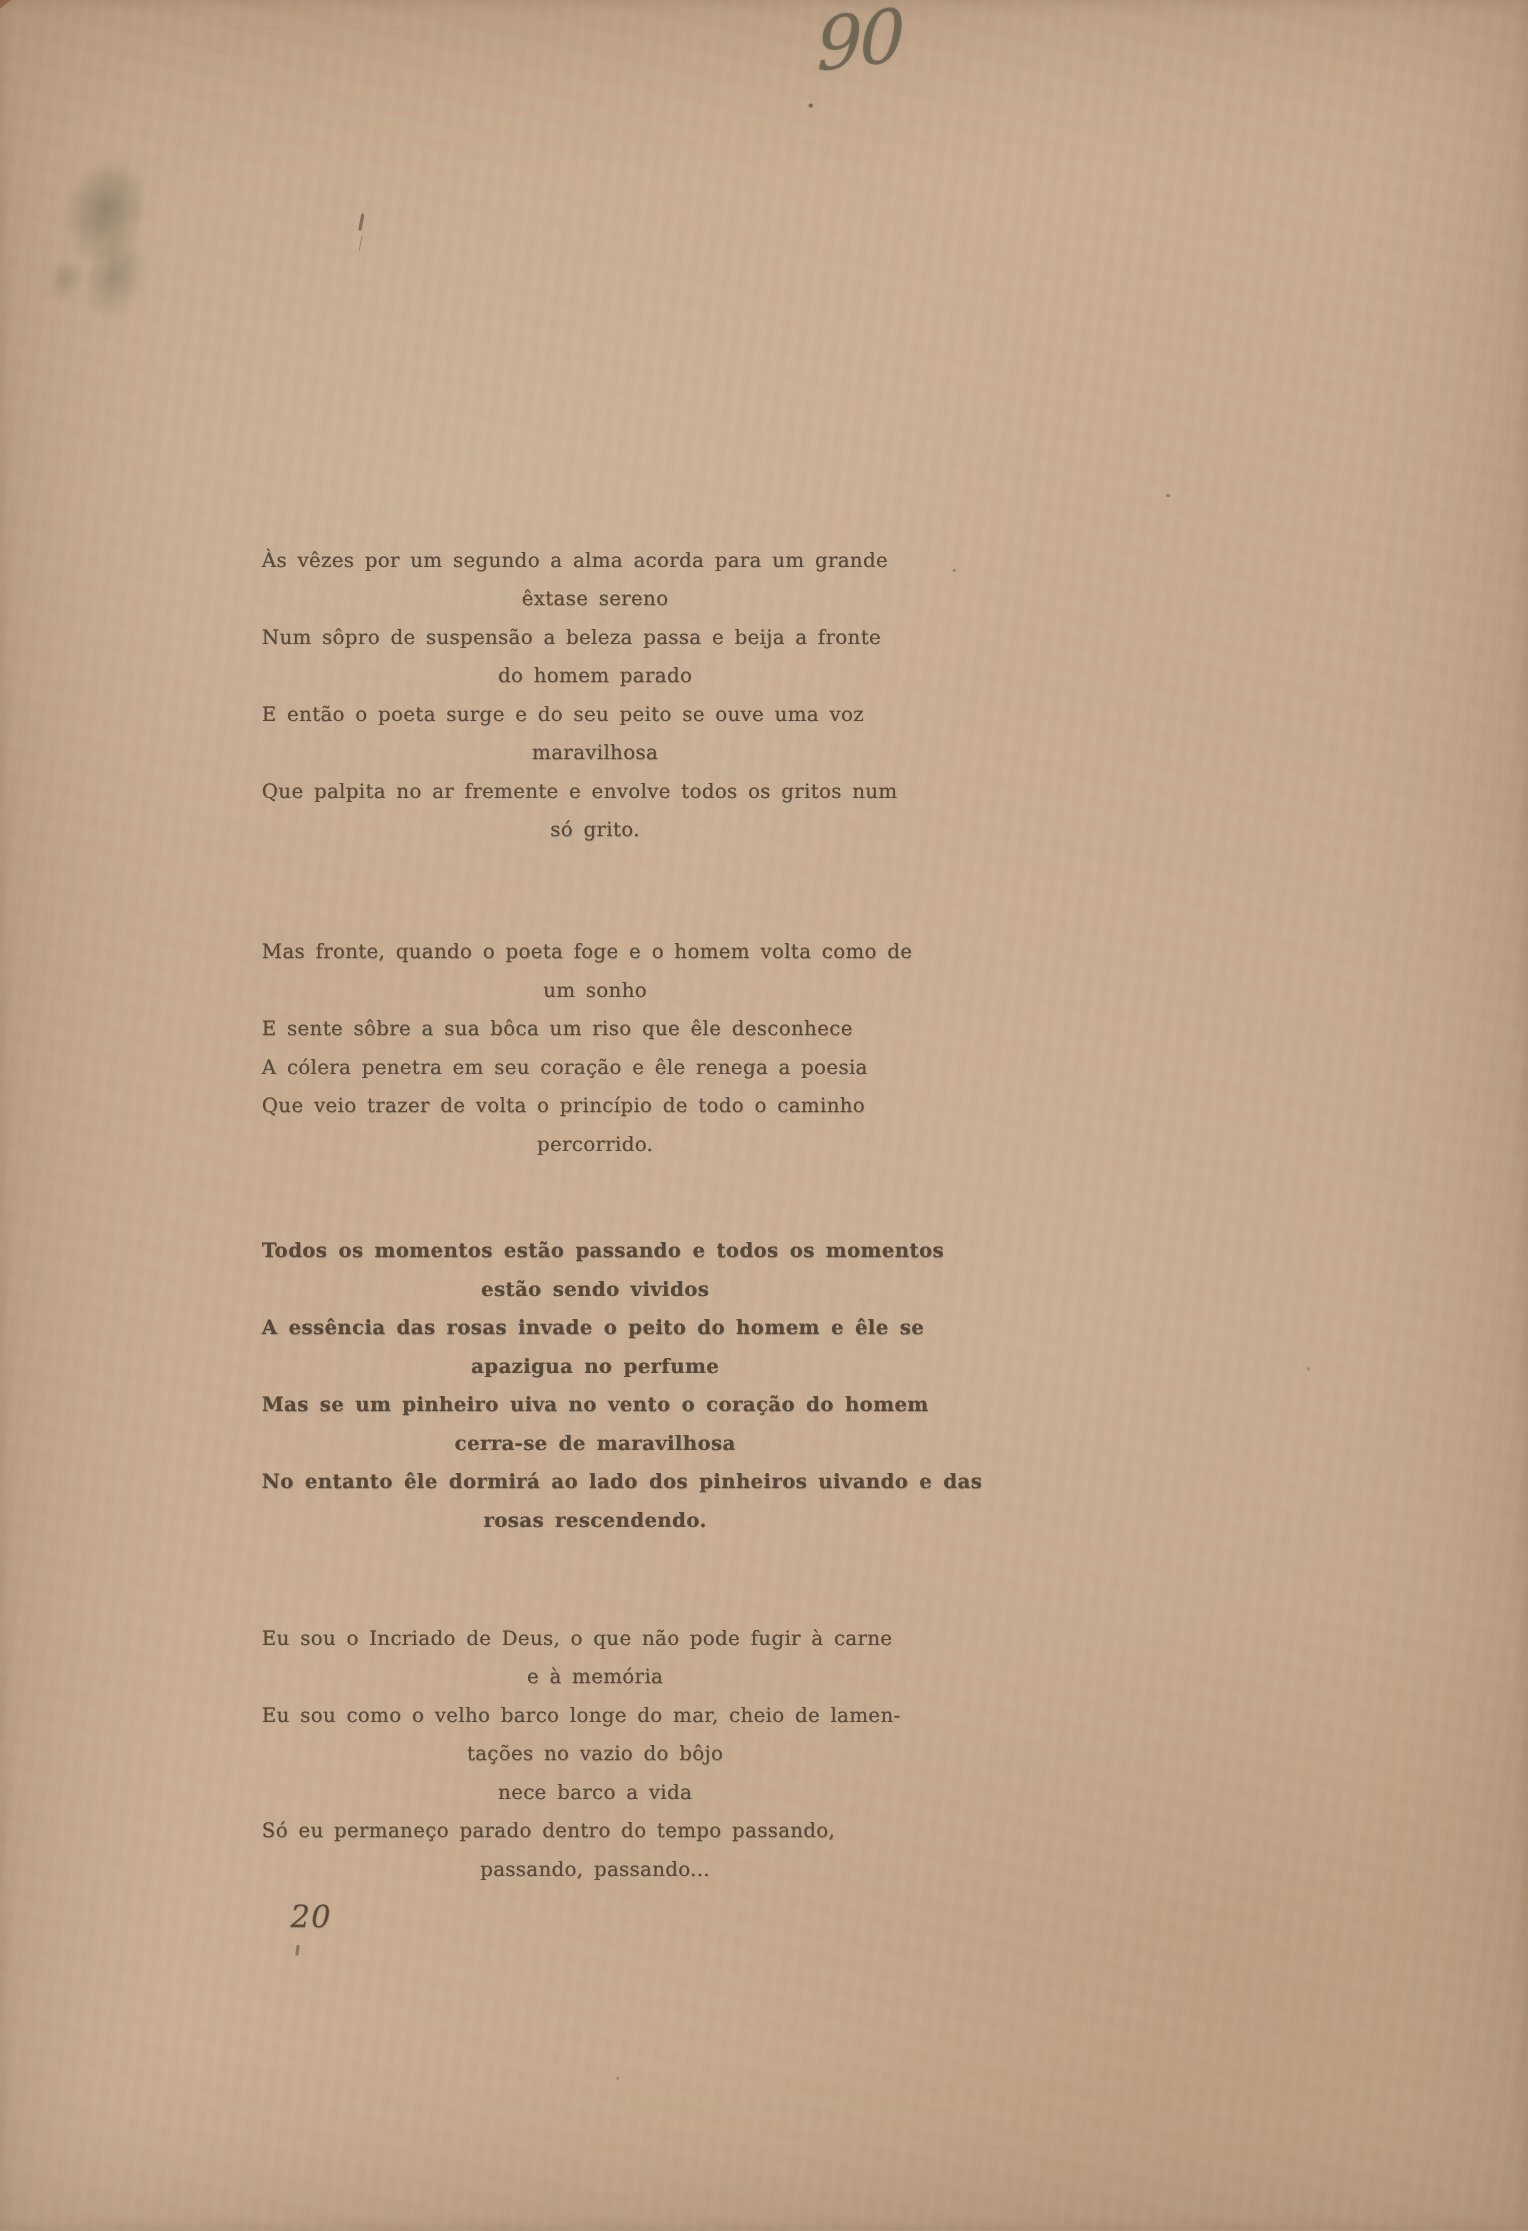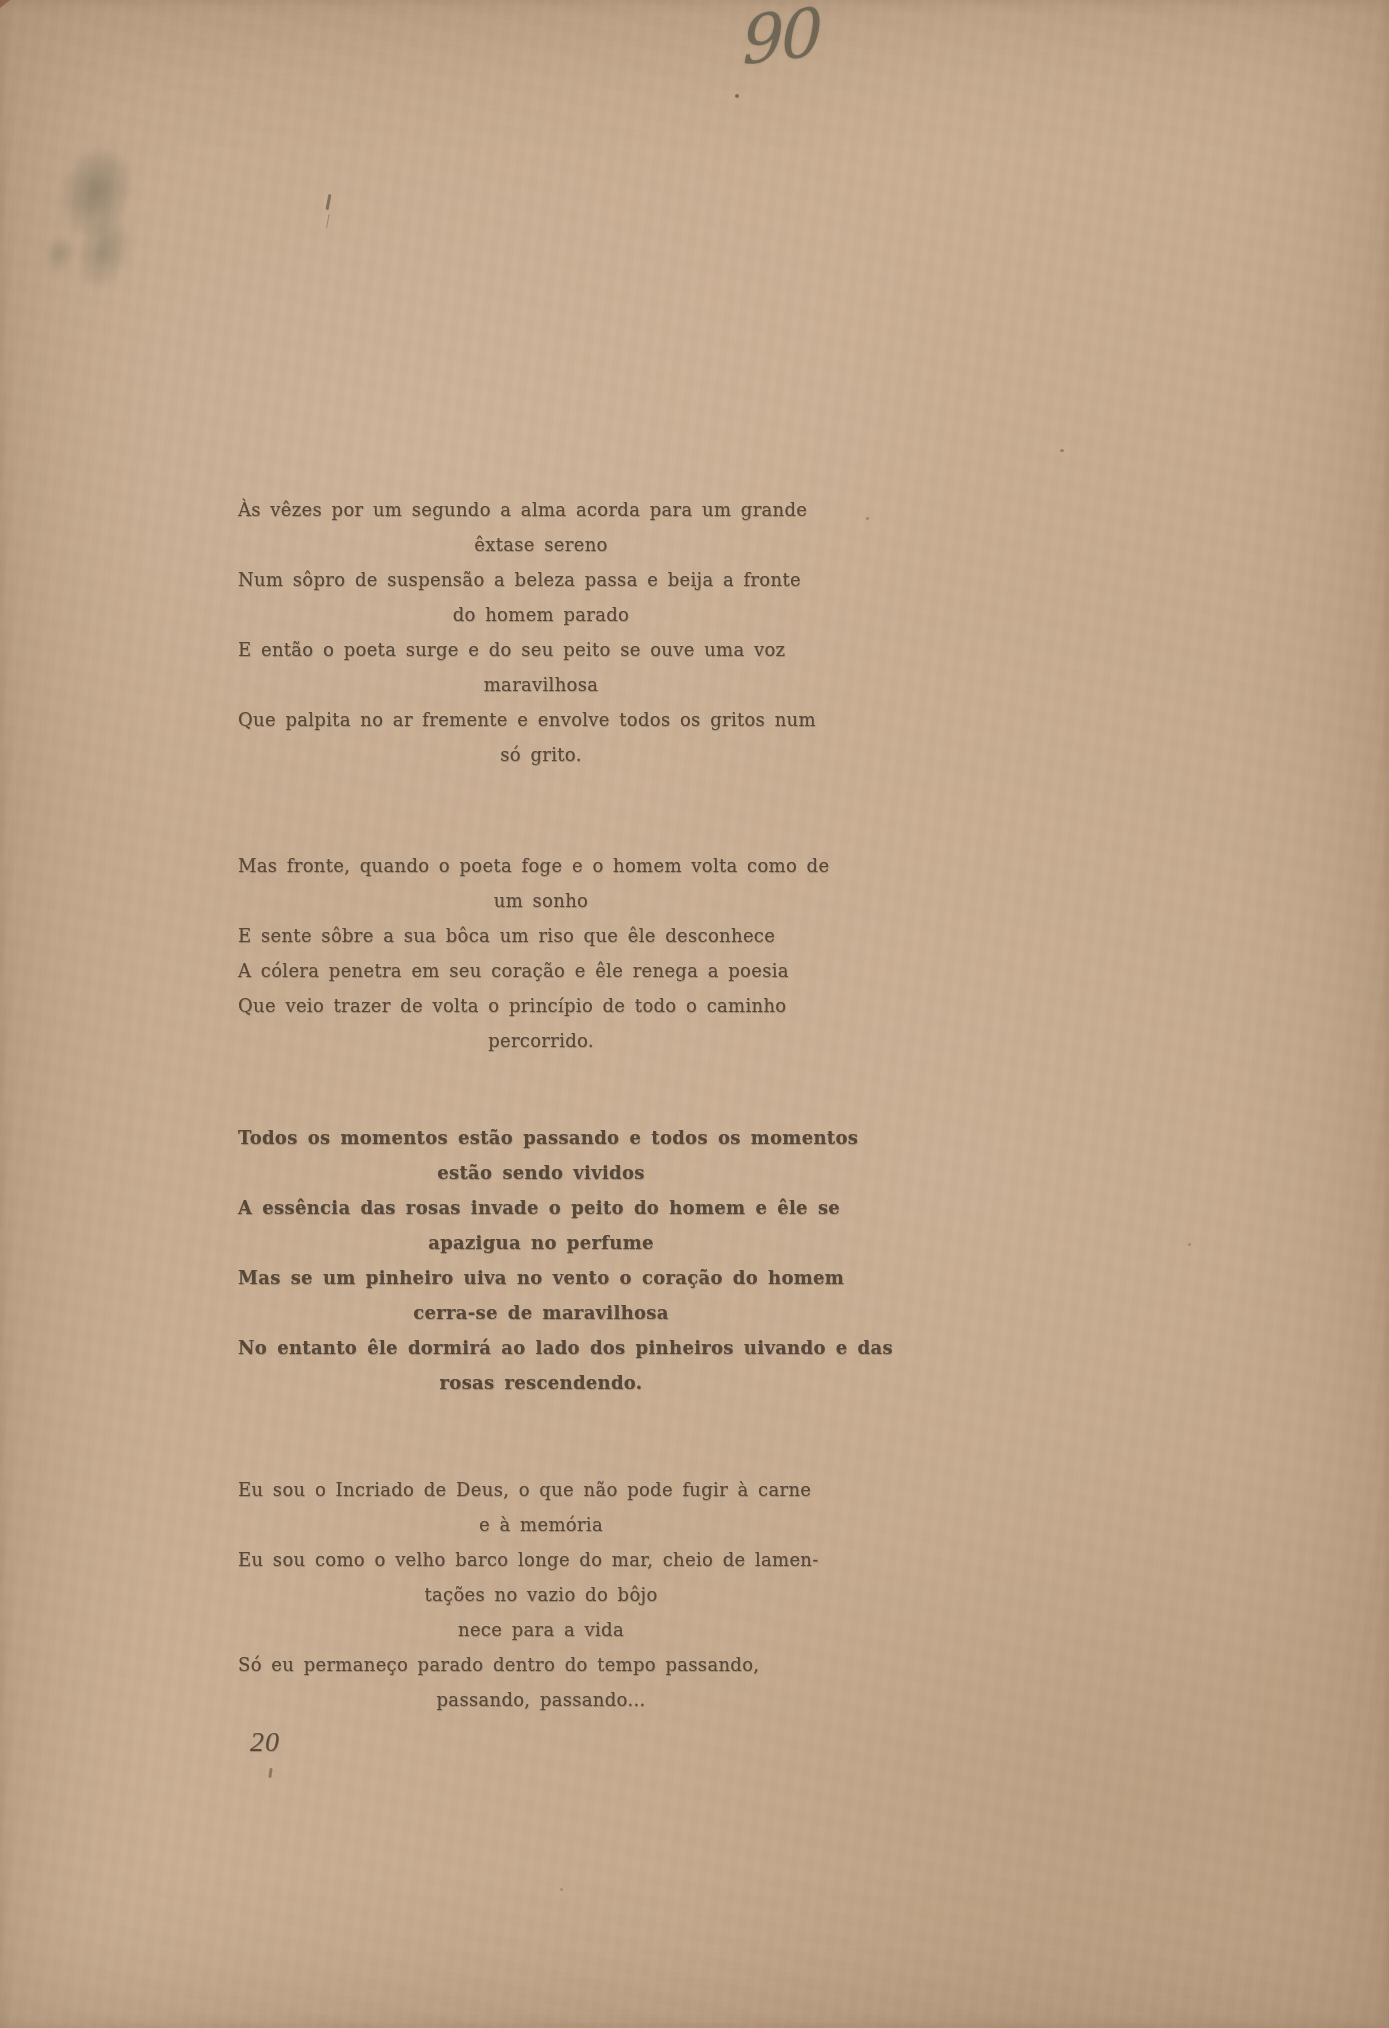--- a/index.html
+++ b/index.html
@@ -57,25 +57,24 @@
     margin:0;padding:0;
     font-size:18px;line-height:35px;
     color:#57483a;
     letter-spacing:.3px;word-spacing:3.5px;
     white-space:nowrap;
     text-shadow:.4px .5px .8px rgba(87,72,56,.38), 0 0 .5px rgba(87,72,56,.25);
   }
   .L{text-align:left;}
   .R{text-align:center;padding-right:14px;}
   .pagenum{
-    position:absolute;left:250px;top:1726px;
+    position:absolute;left:264px;top:1726px;
     font-style:italic;font-size:28px;color:#5a4b3c;
     letter-spacing:1px;
     text-shadow:.4px .5px .8px rgba(87,72,56,.35);
-    font-family:Liberation Serif, serif;
   }
   .tick{
     position:absolute;left:269px;top:1768px;width:3px;height:10px;
     background:rgba(80,66,52,.5);transform:rotate(8deg);border-radius:2px;
   }
   .speck{position:absolute;border-radius:50%;background:rgba(62,52,42,.55);}
   .sp1{left:735px;top:94px;width:4px;height:4px;}
   .sp2{left:1060px;top:449px;width:4px;height:3px;opacity:.7;}
   .sp3{left:866px;top:517px;width:3px;height:3px;opacity:.6;}
   .sp4{left:1188px;top:1243px;width:3px;height:3px;opacity:.5;}
@@ -126,21 +125,21 @@
       <p class="ln R">cerra-se de maravilhosa</p>
       <p class="ln L">No entanto êle dormirá ao lado dos pinheiros uivando e das</p>
       <p class="ln R">rosas rescendendo.</p>
     </section>
 
     <section class="stanza st4">
       <p class="ln L">Eu sou o Incriado de Deus, o que não pode fugir à carne</p>
       <p class="ln R">e à memória</p>
       <p class="ln L">Eu sou como o velho barco longe do mar, cheio de lamen-</p>
       <p class="ln R">tações no vazio do bôjo</p>
-      <p class="ln R">nece para a vida</p>
+      <p class="ln R">nece barco a vida</p>
       <p class="ln L">Só eu permaneço parado dentro do tempo passando,</p>
       <p class="ln R">passando, passando...</p>
     </section>
   </main>
 
   <div class="pagenum">20</div>
   <div class="tick"></div>
 
   <div class="speck sp1"></div>
   <div class="speck sp2"></div>

